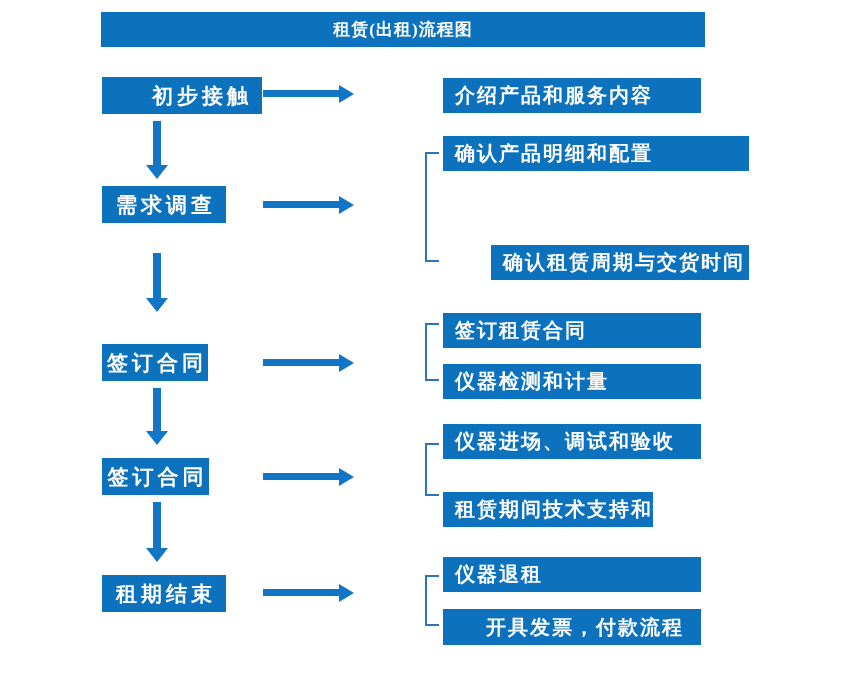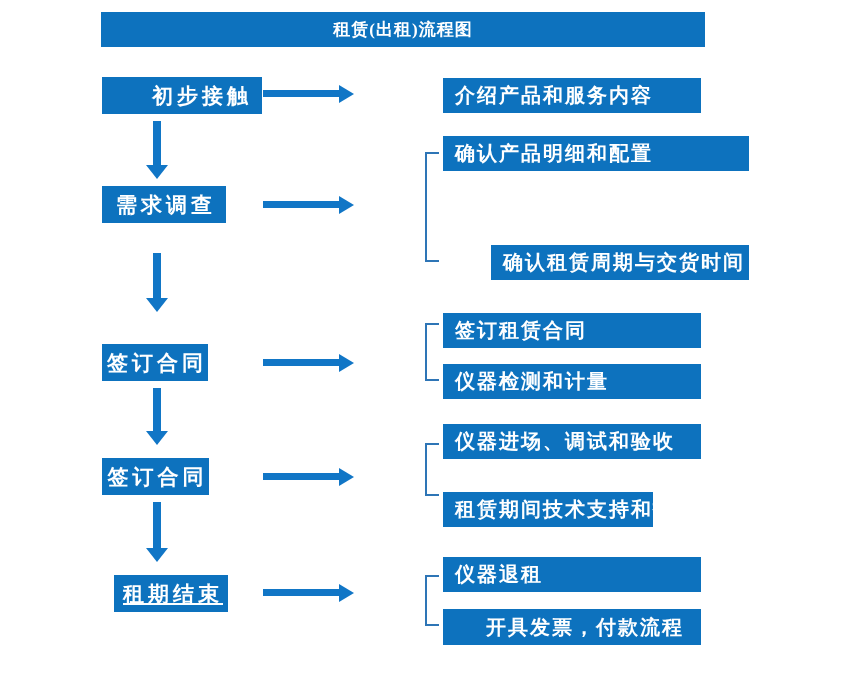--- a/index.html
+++ b/index.html
@@ -97,21 +97,21 @@
 <body>
 
 <div class="canvas">
 
   <div class="banner" style="left:101px; top:12px; width:604px; height:35px;">租赁(出租)流程图</div>
 
   <div class="stage" style="left:102px; top:77px;  width:124px; height:37px;padding-left:36px;">初步接触</div>
   <div class="stage" style="left:102px; top:186px; width:124px; height:37px;">需求调查</div>
   <div class="stage" style="left:102px; top:344px; width:106px; height:37px;">签订合同</div>
   <div class="stage" style="left:102px; top:458px; width:107px; height:37px;">签订合同</div>
-  <div class="stage" style="left:114px; top:575px; width:114px; height:37px;text-decoration:underline;">租期结束</div>
+  <div class="stage" style="left:102px; top:575px; width:124px; height:37px;">租期结束</div>
 
   <div class="varrow" style="left:146px; top:121px; height:58px;">
     <div class="shaft"></div>
     <div class="head"></div>
   </div>
   <div class="varrow" style="left:146px; top:253px; height:59px;">
     <div class="shaft"></div>
     <div class="head"></div>
   </div>
   <div class="varrow" style="left:146px; top:388px; height:57px;">

